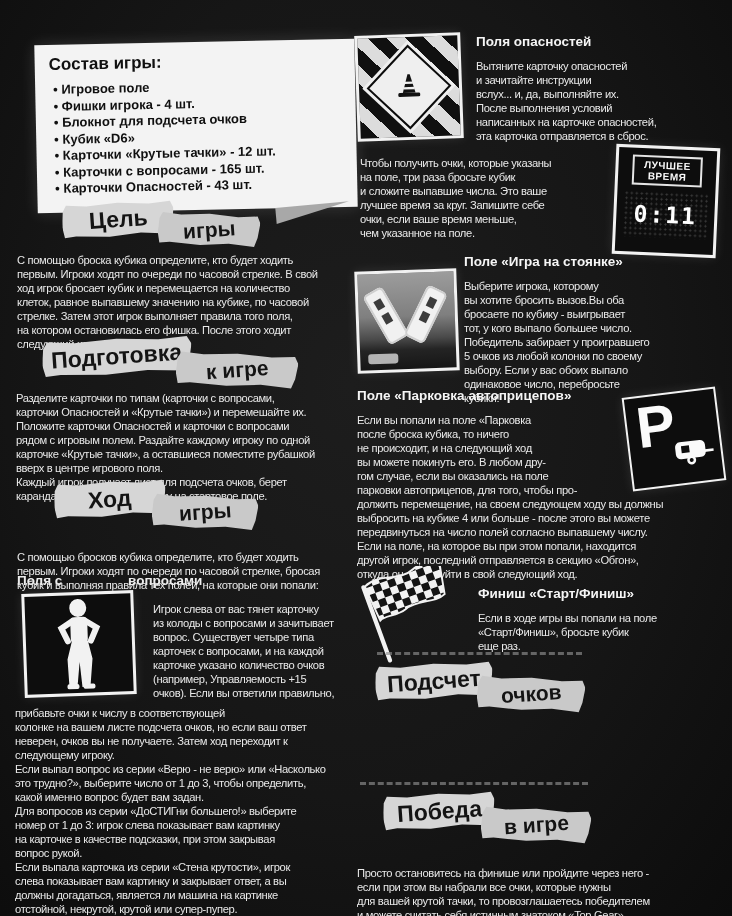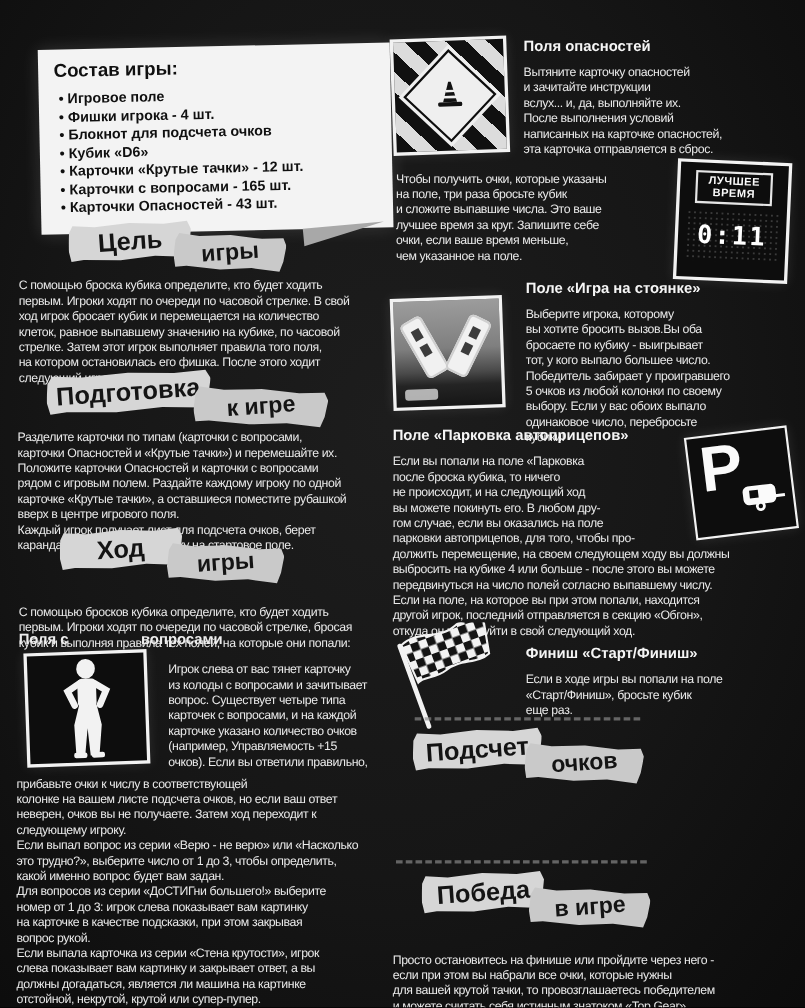--- a/index.html
+++ b/index.html
@@ -218,21 +218,21 @@
 очки, если ваше время меньше,
 чем указанное на поле.</div>
     </div>
     <div class="tile clock">
       <div class="clock-label">ЛУЧШЕЕ
 ВРЕМЯ</div>
       <div class="clock-display">0:11</div>
     </div>
   </div>
 
-  <div class="abs flexrow" style="left:356px; top:254px; width:364px; gap:20px;">
+  <div class="abs flexrow" style="left:356px; top:254px; width:364px; gap:6px;">
     <div class="tile photo" style="margin-top:16px;">
       <div class="door" style="left:16px; top:14px; transform:rotate(-28deg);">
         <span class="slot" style="top:10px;"></span>
           <span class="slot" style="top:26px;"></span>
       </div>
       <div class="door" style="left:56px; top:14px; transform:rotate(28deg);">
         <span class="slot" style="top:10px;"></span>
           <span class="slot" style="top:26px;"></span>
       </div>
       <div style="position:absolute; left:8px; bottom:6px; width:30px; height:10px; background:#d8d8d8; border-radius:3px; opacity:.8;"></div>

